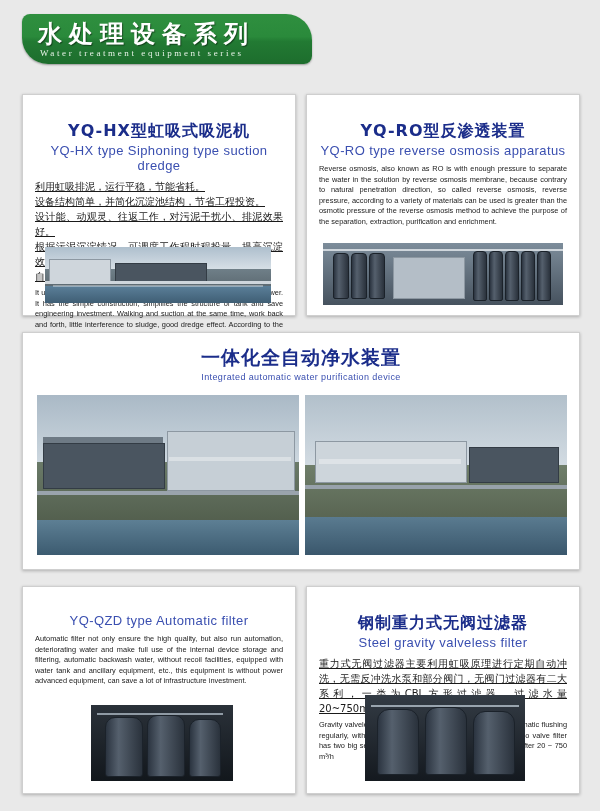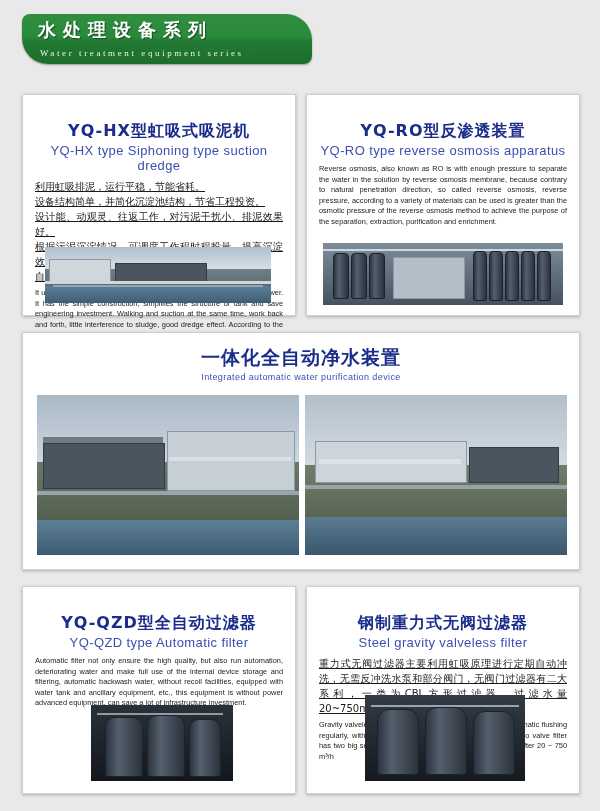--- a/index.html
+++ b/index.html
@@ -14,21 +14,21 @@
   
   .banner{
     position:absolute;left:22px;top:14px;width:290px;height:50px;
     background:linear-gradient(to bottom,#2f8f3f 0%, #2a8a3b 45%, #227a33 55%, #1d6d2d 100%);
     border-radius:8px 26px 8px 26px;
     box-shadow:0 1px 2px rgba(0,0,0,.35);
   }
   .banner-cn{
     position:absolute;left:16px;top:4px;
     font-family:"DejaVu Sans", sans-serif;
-    font-size:18px;font-weight:bold;letter-spacing:7px;color:#ffffff;
+    font-size:24px;font-weight:bold;letter-spacing:7px;color:#ffffff;
     text-shadow:1px 1px 1px rgba(0,0,0,.45);
   }
   .banner-en{
     position:absolute;left:18px;top:34px;
     font-size:9px;letter-spacing:2.6px;color:#e8f3e8;
     font-family:"Liberation Serif", serif;
   }
   
   .card{
     position:absolute;background:#ffffff;
@@ -145,21 +145,20 @@
     <div class="bld" style="left:10px;top:46px;width:150px;height:40px;background:#cdd5db;"></div>
     <div class="bld dark" style="left:164px;top:52px;width:88px;height:34px;"></div>
     <div class="strip" style="left:14px;top:64px;width:142px;height:5px;"></div>
     <div class="pipe" style="left:0;top:90px;width:262px;height:4px;background:#98a2ab;"></div>
     <div class="water" style="height:24%;background:linear-gradient(to bottom,#5a7b90,#3a576c);"></div>
   </div>
 </div>
 
 <div class="card" style="left:22px;top:586px;width:272px;height:206px;">
   <div class="card-inner">
-    <div class="title-cn">YQ-QZD型全自动过滤器</div>
     <div class="title-en">YQ-QZD type Automatic filter</div>
     <div class="body-en">Automatic filter not only ensure the high quality, but also run automation, deteriorating water and make full use of the internal device storage and filtering, automatic backwash water, without recoil facilities, equipped with water tank and ancillary equipment, etc., this equipment is without power advanced equipment, can save a lot of infrastructure investment.</div>
   </div>
   <div class="photo" style="position:absolute;left:68px;top:118px;width:142px;height:76px;background:#0f1318;">
     <div style="position:absolute;left:0;top:0;right:0;bottom:0;background:linear-gradient(to bottom,#2a3139,#12171c);"></div>
     <div class="tank" style="left:14px;top:12px;width:36px;height:58px;border-radius:10px 10px 3px 3px;"></div>
     <div class="tank" style="left:56px;top:10px;width:36px;height:60px;border-radius:10px 10px 3px 3px;"></div>
     <div class="tank" style="left:98px;top:14px;width:30px;height:56px;border-radius:10px 10px 3px 3px;"></div>
     <div class="pipe" style="left:6px;top:8px;width:126px;height:2px;background:#8f9aa4;"></div>
   </div>

